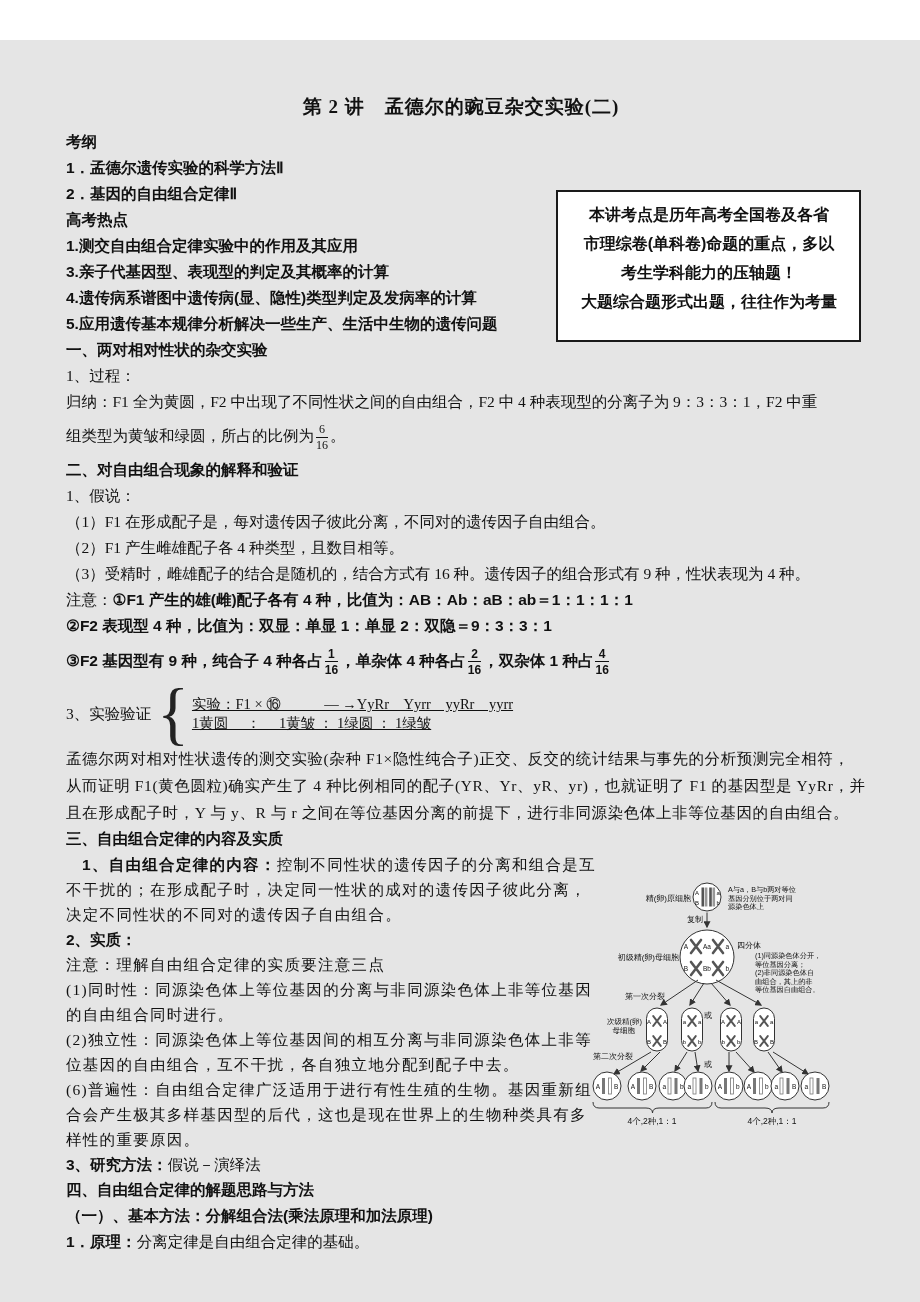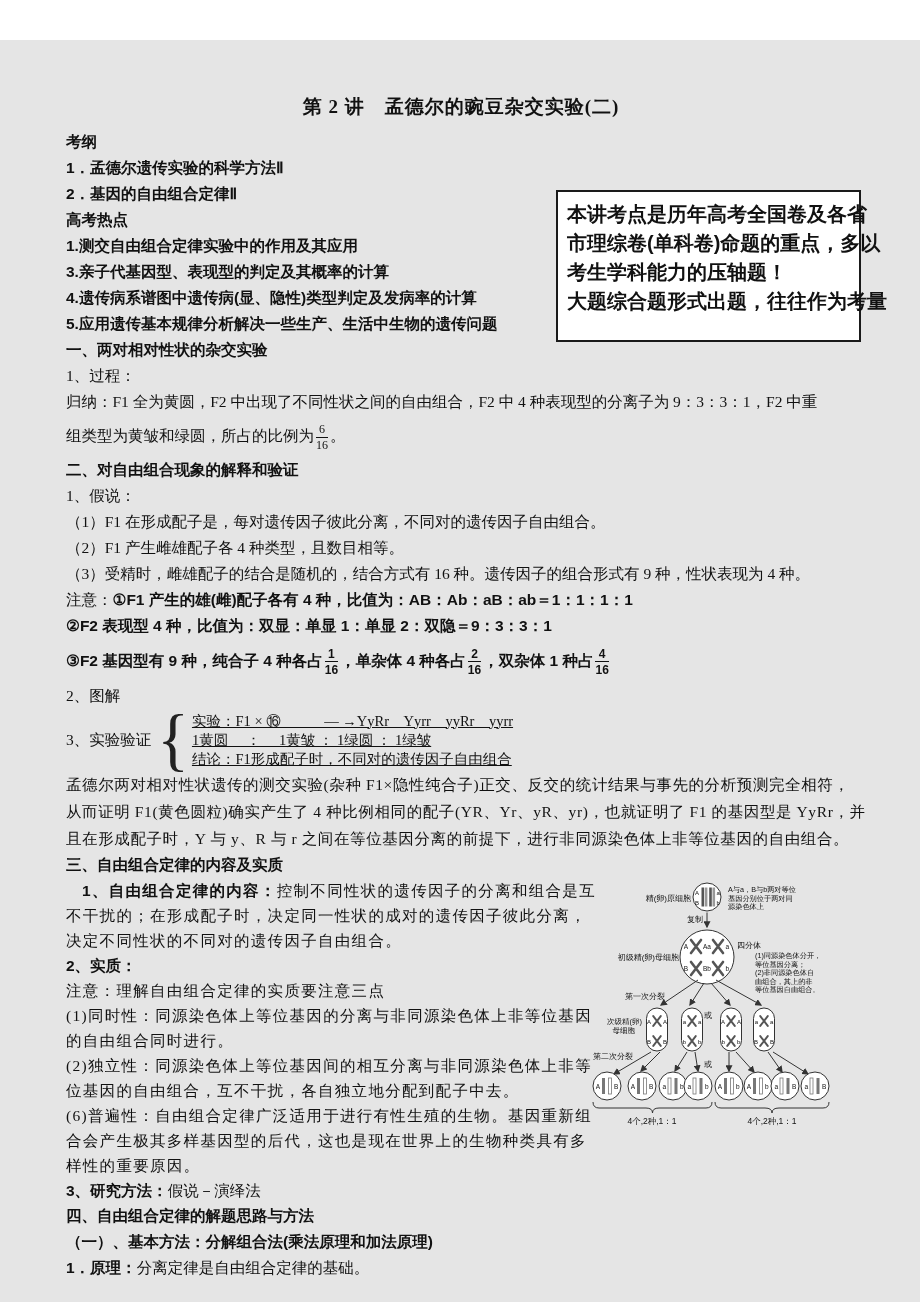--- a/index.html
+++ b/index.html
@@ -14,22 +14,22 @@
   .loose{letter-spacing:1.3px;}
   .para{height:27px;line-height:27px;letter-spacing:0.6px;}
   .fracline{height:42px;line-height:42px;}
   .fracline2{height:44px;line-height:44px;}
   .frac{display:inline-block;vertical-align:middle;text-align:center;font-size:12px;line-height:1;margin:0 2px;}
   .frac .num{display:block;padding:0 3px 1.5px;border-bottom:1.2px solid #111;}
   .frac .den{display:block;padding-top:1.5px;}
   .indent1{padding-left:16px;}
   .callout{position:absolute;left:556px;top:150px;width:284px;border:2px solid #1a1a1a;
            padding:8px 8px 24px 9px;background:#fff;}
-  .callout .cline{height:29px;line-height:29px;font-size:20px;white-space:nowrap;
-                  font-family:"Liberation Sans",sans-serif;font-weight:bold;}
+  .callout .cline{height:29px;line-height:29px;font-size:16px;white-space:nowrap;
+                  font-family:"Liberation Sans",sans-serif;font-weight:bold;text-align:center;}
   .verify{display:flex;align-items:center;height:62px;}
   .vlabel{font-size:15.5px;}
   .vbrace{font-size:66px;font-weight:400;line-height:60px;margin:0 3px 0 6px;color:#222;
           font-family:"Liberation Serif",serif;transform:scaleY(1.06);}
   .vlines{display:flex;flex-direction:column;text-decoration:underline;}
   .vline{height:19px;line-height:19px;font-size:14.5px;white-space:nowrap;}
   .diagram{position:absolute;left:585px;top:826px;width:300px;height:280px;}
   svg text{font-family:"Liberation Sans",sans-serif;fill:#111;}
   .shape{fill:#fff;stroke:#333;stroke-width:1;}
   .ar{stroke:#333;stroke-width:1;marker-end:url(#ah);fill:none;}
@@ -65,29 +65,27 @@
     <div class="line">（1）F1 在形成配子是，每对遗传因子彼此分离，不同对的遗传因子自由组合。</div>
     <div class="line">（2）F1 产生雌雄配子各 4 种类型，且数目相等。</div>
     <div class="line">（3）受精时，雌雄配子的结合是随机的，结合方式有 16 种。遗传因子的组合形式有 9 种，性状表现为 4 种。</div>
     <div class="line">
       <span>注意：</span><span class="hei">①F1 产生的雄(雌)配子各有 4 种，比值为：AB：Ab：aB：ab＝1：1：1：1</span>
     </div>
     <div class="line hei">②F2 表现型 4 种，比值为：双显：单显 1：单显 2：双隐＝9：3：3：1</div>
     <div class="line hei fracline2">
       <span>③F2 基因型有 9 种，纯合子 4 种各占</span><span class="frac"><span class="num">1</span><span class="den">16</span></span><span>，单杂体 4 种各占</span><span class="frac"><span class="num">2</span><span class="den">16</span></span><span>，双杂体 1 种占</span><span class="frac"><span class="num">4</span><span class="den">16</span></span>
     </div>
-    <div class="line">2、图解</div>
 
     <div class="verify">
       <span class="vlabel">3、实验验证</span>
       <span class="vbrace">{</span>
       <span class="vlines">
         <span class="vline">实验：F1 × ⑯　　　— →YyRr　Yyrr　yyRr　yyrr</span>
         <span class="vline">1黄圆　 ：　 1黄皱 ： 1绿圆 ： 1绿皱</span>
-        <span class="vline">结论：F1形成配子时，不同对的遗传因子自由组合</span>
       </span>
     </div>
 
     <div class="line para">孟德尔两对相对性状遗传的测交实验(杂种 F1×隐性纯合子)正交、反交的统计结果与事先的分析预测完全相符，</div>
     <div class="line para">从而证明 F1(黄色圆粒)确实产生了 4 种比例相同的配子(YR、Yr、yR、yr)，也就证明了 F1 的基因型是 YyRr，并</div>
     <div class="line para">且在形成配子时，Y 与 y、R 与 r 之间在等位基因分离的前提下，进行非同源染色体上非等位基因的自由组合。</div>
 
     <div class="line hei">三、自由组合定律的内容及实质</div>
     <div class="line s3line loose indent1">
       <span class="hei">1、自由组合定律的内容：</span><span>控制不同性状的遗传因子的分离和组合是互</span>

